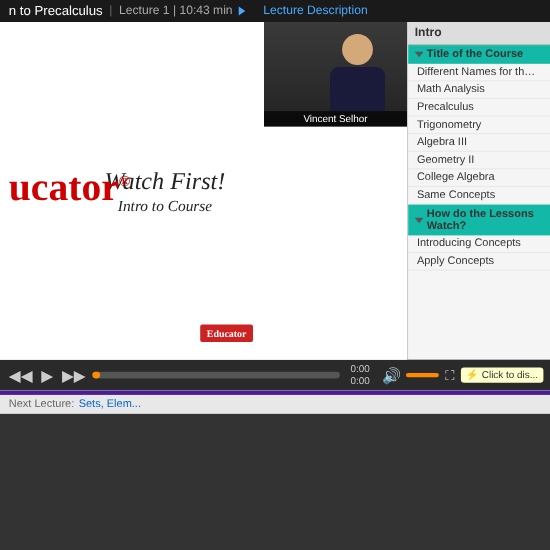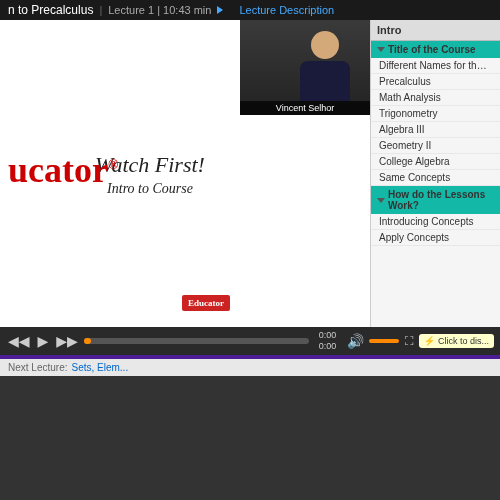--- a/index.html
+++ b/index.html
@@ -346,33 +346,33 @@
 
     <div id="right-panel">
       <div id="outline-header">Intro</div>
 
       <div class="outline-section">
         <div class="outline-section-title">
           <span class="triangle-down"></span>
           <span>Title of the Course</span>
         </div>
         <div class="outline-item">Different Names for the Course</div>
+        <div class="outline-item">Math Analysis</div>
         <div class="outline-item">Precalculus</div>
-        <div class="outline-item">Math Analysis</div>
         <div class="outline-item">Trigonometry</div>
         <div class="outline-item">Algebra III</div>
         <div class="outline-item">Geometry II</div>
         <div class="outline-item">College Algebra</div>
         <div class="outline-item">Same Concepts</div>
       </div>
 
       <div class="outline-section">
         <div class="outline-section-title">
           <span class="triangle-down"></span>
-          <span>How do the Lessons Work?</span>
+          <span>How do the Lessons Watch?</span>
         </div>
         <div class="outline-item">Introducing Concepts</div>
         <div class="outline-item">Apply Concepts</div>
       </div>
     </div>
 
   </div>
 
   <div id="controls-bar">
     <button class="ctrl-btn">◀◀</button>

